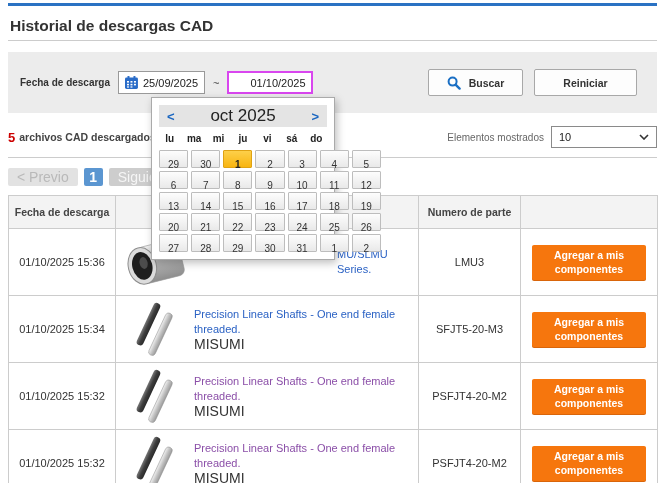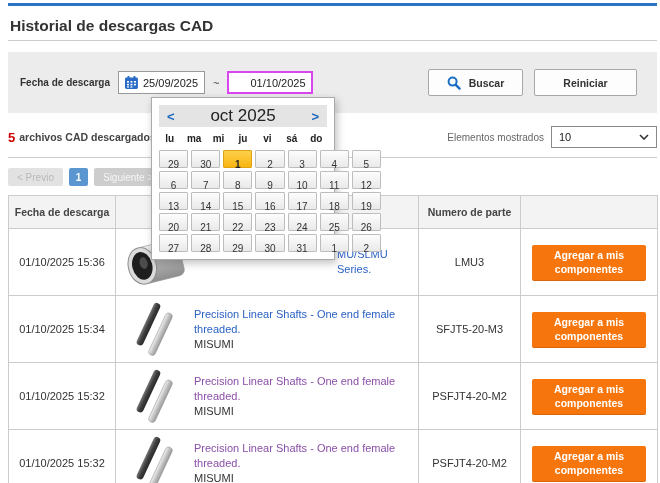--- a/index.html
+++ b/index.html
@@ -52,41 +52,41 @@
   .display-label { margin-left:auto; font-size:10px; color:#666; margin-right:7px; }
   .fake-select { width:106px; height:22px; background:#fff; border:1px solid #8a8a8a;
     display:flex; align-items:center; padding:0 7px; font-size:11px; color:#222;
     cursor:pointer; }
   .fake-select .chev { margin-left:auto; }
 
   .rule { border:none; border-top:1px solid #ccc; margin:9px 0 0 0; }
 
   
   .pagination { margin-top:10px; display:flex; gap:6px; align-items:center; }
-  .pg-btn { height:18px; font-size:10px; display:flex; align-items:center;
+  .pg-btn { height:18px; font-size:14px; display:flex; align-items:center;
     justify-content:center; border:none; border-radius:2px; cursor:pointer;
     font-family:inherit; }
   .pg-prev { background:#e2e2e2; color:#b9b9b9; padding:0 9px; }
   .pg-current { background:#5b96d1; color:#fff; width:19px; font-weight:bold; }
   .pg-next { background:#cdcdcd; color:#f5f5f5; padding:0 9px; }
 
   
   table.dl-table { margin-top:9px; width:649px; border-collapse:collapse; table-layout:fixed; }
   .dl-table th, .dl-table td { border:1px solid #ccc; }
   .dl-table th { background:#f3f3f3; height:33px; font-size:10.5px; font-weight:bold;
     color:#444; text-align:center; }
   .dl-table td { height:66px; font-size:11px; vertical-align:middle; }
   td.c-date, td.c-part { text-align:center; color:#333; }
   .prod-cell { display:flex; align-items:center; padding:4px 8px; }
   .prod-img { width:64px; height:58px; flex:0 0 64px; margin-right:6px; }
   .prod-text { line-height:15px; }
   .product-link { color:#2b62c4; text-decoration:none; font-size:11px; display:inline-block; }
   tr.visited .product-link { color:#8b4fa8; }
   tr.row0 .product-link { margin-left:143px; }
-  .maker { color:#333; font-size:11px; }
+  .maker { color:#333; font-size:14px; }
   .btn-add { display:block; margin:0 auto; width:114px; height:35px; background:#f6760d;
     color:#fff; font-size:10.5px; font-weight:bold; border:none; border-radius:2px;
     line-height:1.35; cursor:pointer; font-family:inherit; box-shadow:0 1px 0 #d9650a; }
   td.c-action { text-align:center; }
 </style>
 </head>
 <body>
 
 <div class="content">
   <div class="top-line"></div>

